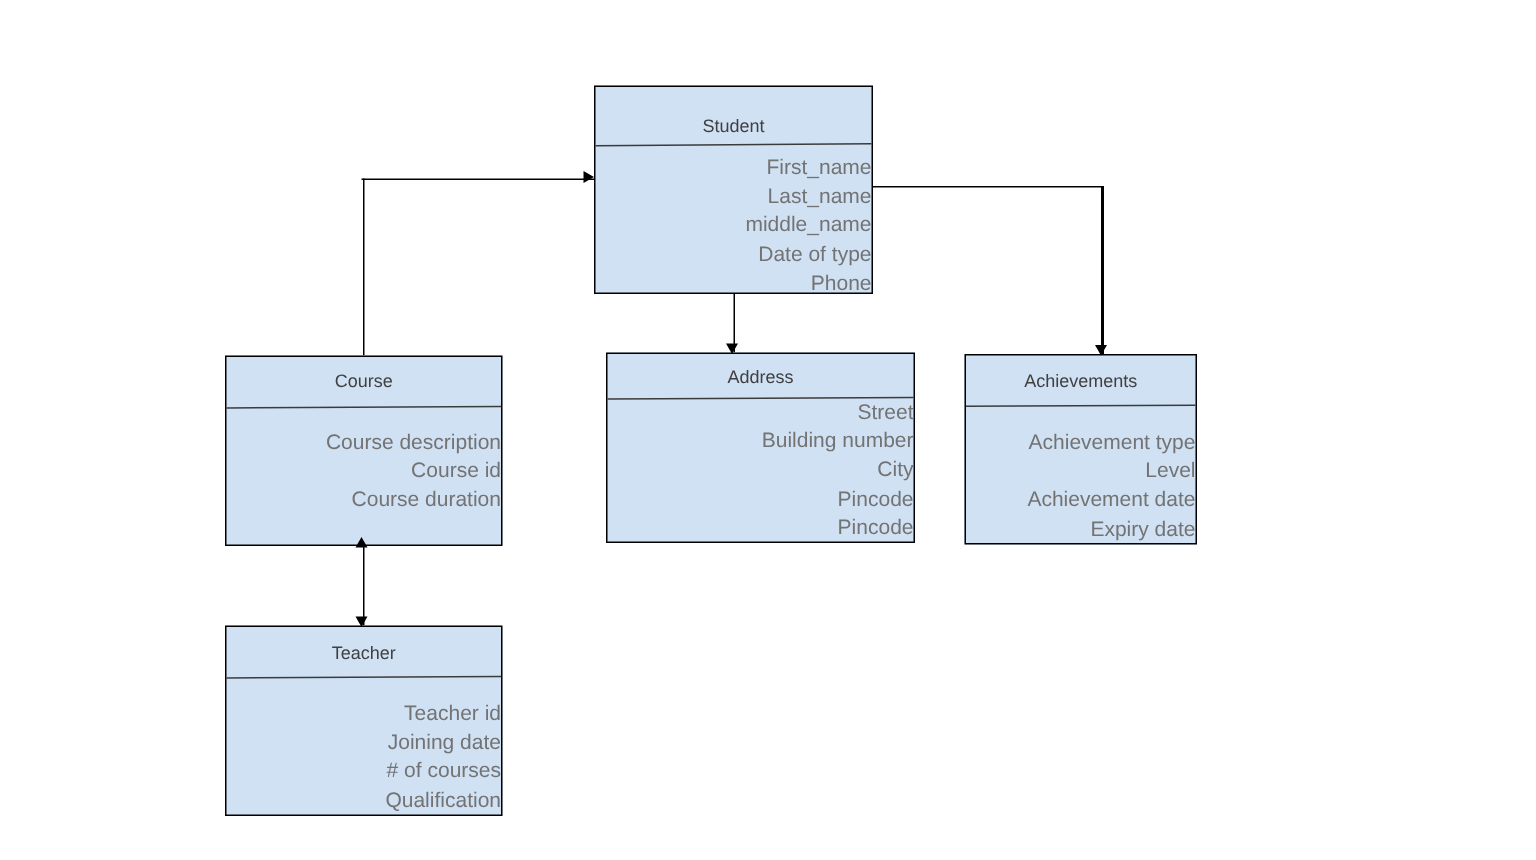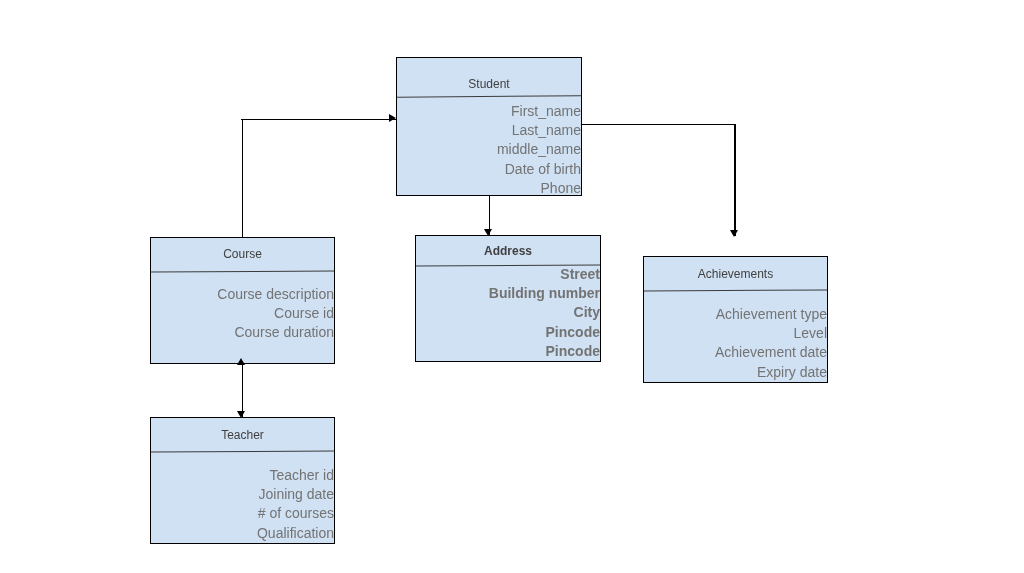--- a/index.html
+++ b/index.html
@@ -48,22 +48,22 @@
     line-height: 19.2px;
     color: #737373;
   }
   .attrs div {
     white-space: nowrap;
   }
 
   
   #ent-student   { left: 396px; top: 57px;  width: 186px; height: 139px; }
   #ent-course    { left: 150px; top: 237px; width: 185px; height: 127px; }
-  #ent-address   { left: 415px; top: 235px; width: 186px; height: 127px; font-weight: bold; }
-  #ent-achieve   { left: 643px; top: 236px; width: 185px; height: 127px; margin-top: 20px; }
+  #ent-address   { left: 404px; top: 235px; width: 206px; height: 127px; }
+  #ent-achieve   { left: 643px; top: 236px; width: 155px; height: 127px; }
   #ent-teacher   { left: 150px; top: 417px; width: 185px; height: 127px; }
 
   #ent-student .entity-title { padding-top: 17px; }
   #ent-student .entity-divider { top: 38px; transform: rotate(-0.45deg); }
   #ent-student .attrs { padding-top: 8px; }
 
   #ent-course .entity-title { padding-top: 7px; text-align: center; }
   #ent-course .entity-divider { top: 33px; transform: rotate(-0.3deg); }
   #ent-course .attrs { padding-top: 21px; }
 
@@ -130,21 +130,21 @@
   <div class="arrow arrow-up" style="left:237px; top:358px;"></div>
   <div class="arrow arrow-down" style="left:237px; top:411px;"></div>
 
   <div class="entity" id="ent-student">
     <div class="entity-title">Student</div>
     <div class="entity-divider"></div>
     <div class="attrs">
       <div>First_name</div>
       <div>Last_name</div>
       <div>middle_name</div>
-      <div>Date of birth</div>
+      <div>Date of type</div>
       <div>Phone</div>
     </div>
   </div>
 
   <div class="entity" id="ent-course">
     <div class="entity-title">Course</div>
     <div class="entity-divider"></div>
     <div class="attrs">
       <div>Course description</div>
       <div>Course id</div>

